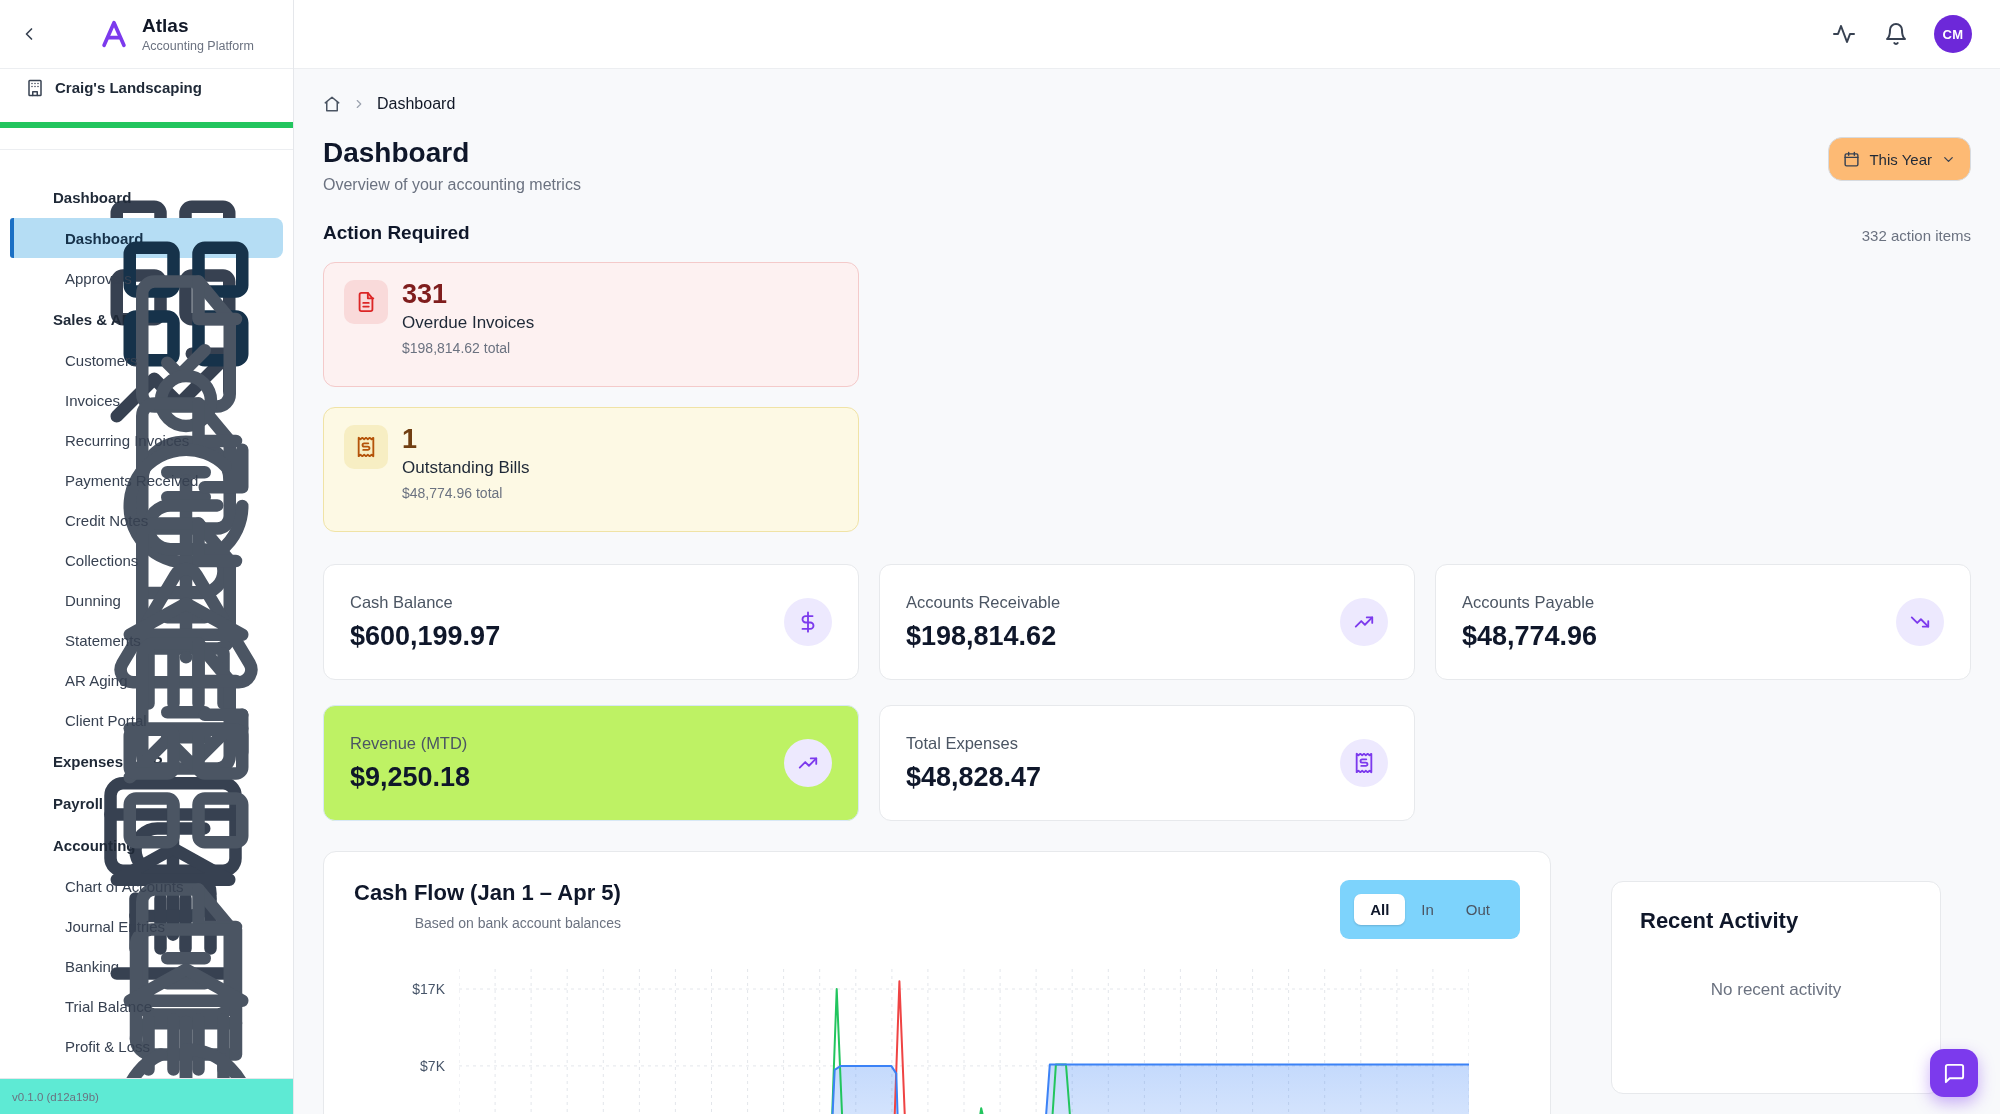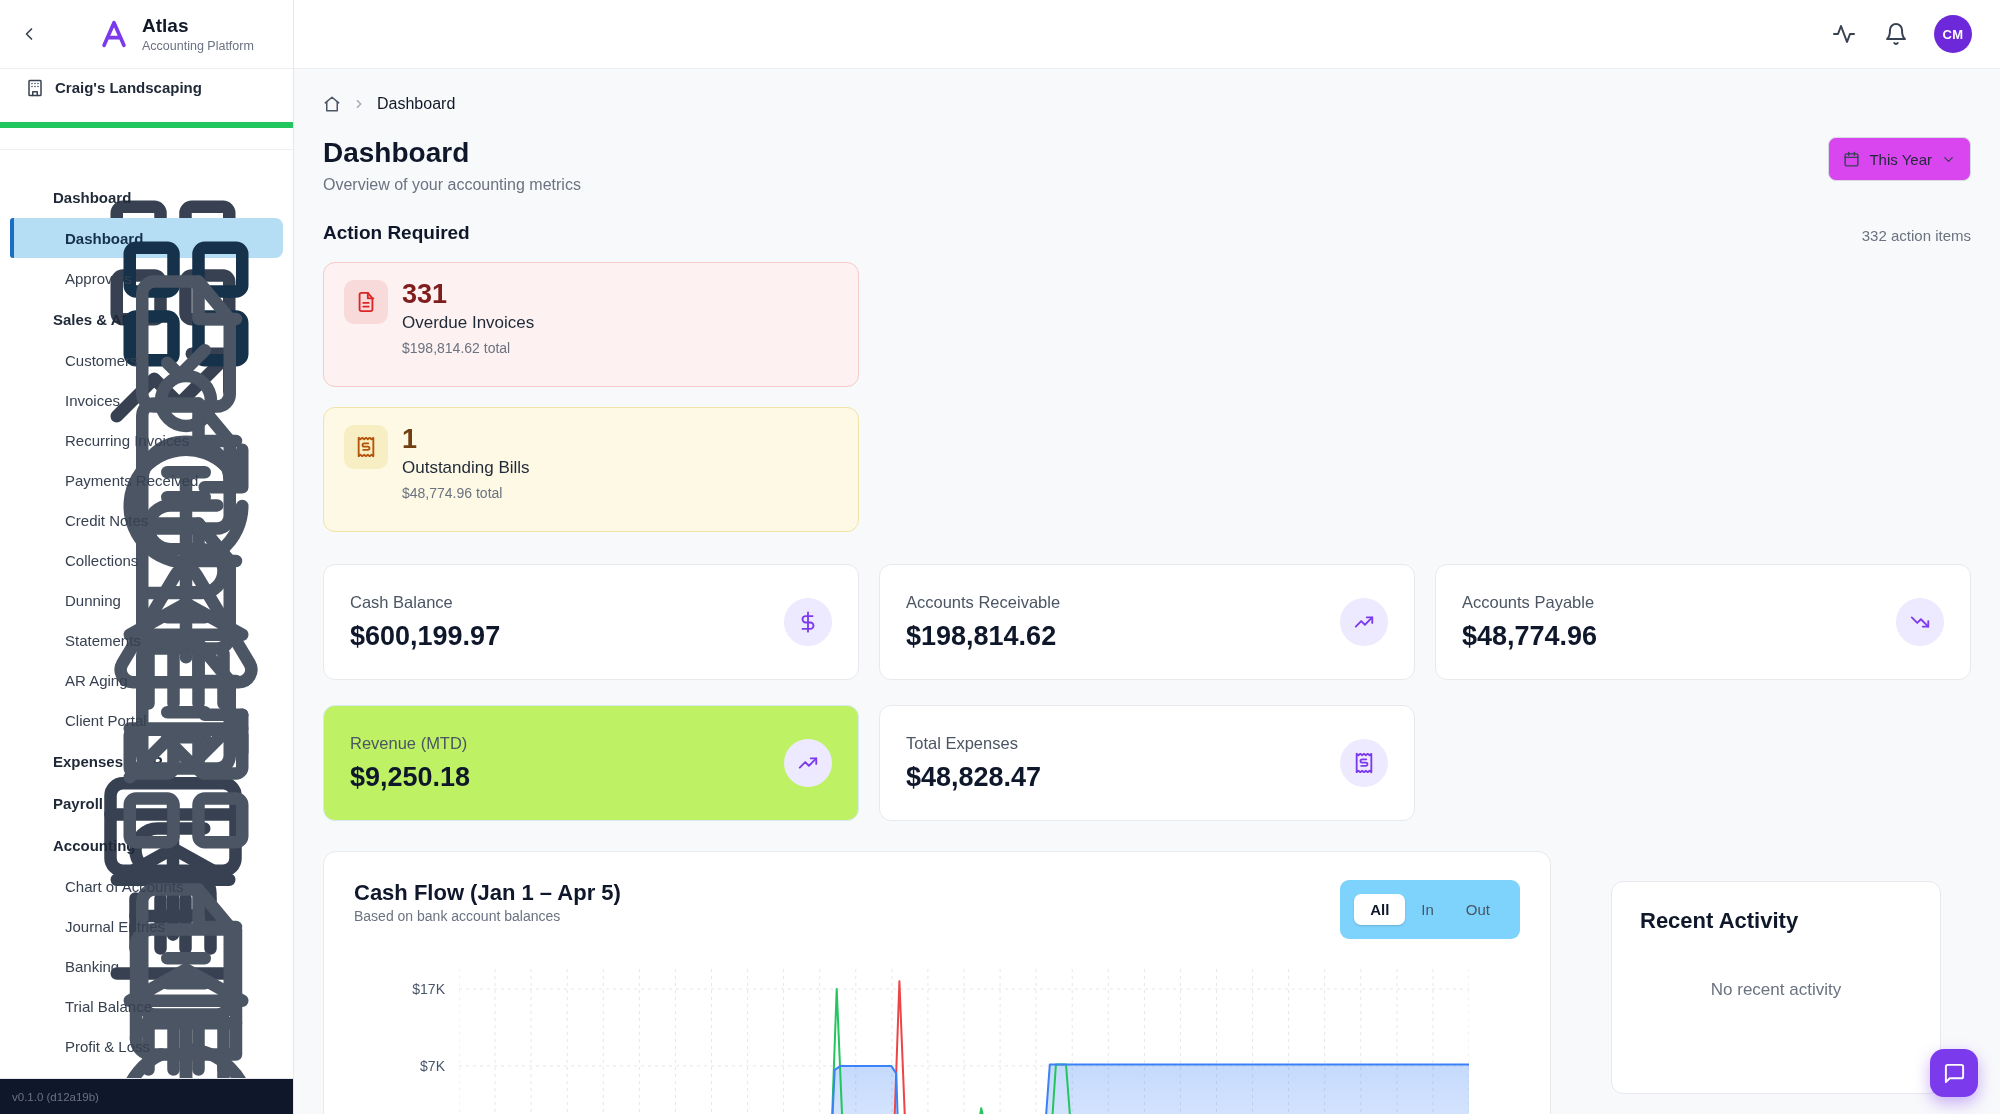--- a/index.html
+++ b/index.html
@@ -30,21 +30,21 @@
   .nav-group .nicon { width:19px; height:19px; color:#374151; flex:0 0 auto; }
   .nav-group .nlabel { flex:1; font-size:15px; font-weight:700; color:#1f2937; white-space:nowrap; }
   .nav-group .chev { width:16px; height:16px; color:#6b7280; }
   .nav-item { height:40px; display:flex; align-items:center; gap:11px; margin:0 10px 0 14px; padding-left:22px;
               border-radius:8px; font-size:15px; color:#374151; position:relative; cursor:pointer; white-space:nowrap; }
   .nav-item .nicon { width:18px; height:18px; color:#4b5563; flex:0 0 auto; }
   .nav-item.active { background:#b5ddf4; color:#16324a; font-weight:600; border-radius:0 8px 8px 0; margin-left:14px; }
   .nav-item.active::before { content:""; position:absolute; left:-4px; top:0; bottom:0; width:4px;
                              background:#1a6fc4; border-radius:3px 0 0 3px; }
   .nav-item.active .nicon { color:#16324a; }
-  .sidebar-footer { position:absolute; bottom:0; left:0; right:0; height:36px; background:#0f172a;
+  .sidebar-footer { position:absolute; bottom:0; left:0; right:0; height:36px; background:#5eead4;
                     border-top:1px solid #e5e7eb; display:flex; align-items:center; padding-left:12px;
                     font-size:11.5px; color:#6b7280; z-index:5;text-align:right; }
 
   
   .topbar { position:absolute; left:294px; right:0; top:0; height:69px; background:#fff;
             border-bottom:1px solid #eceef1; display:flex; align-items:center; justify-content:flex-end;
             gap:24px; padding-right:28px; z-index:20; }
   .top-icon-btn { width:28px; height:28px; display:flex; align-items:center; justify-content:center;
                   color:#374151; background:transparent; border:none; cursor:pointer; }
   .top-icon-btn .ic { width:24px; height:24px; }
@@ -53,22 +53,22 @@
 
   
   .main { position:absolute; left:294px; top:69px; right:0; bottom:0; overflow:hidden; padding:26px 29px 0 29px; }
   .breadcrumb { display:flex; align-items:center; gap:11px; margin-bottom:24px; color:#4b5563; }
   .breadcrumb .ic { width:18px; height:18px; }
   .crumb-sep { width:14px; height:14px; color:#9ca3af; }
   .crumb-current { font-size:16px; color:#111827; }
   .page-header { display:flex; justify-content:space-between; align-items:flex-start; margin-bottom:28px; }
   .page-title { font-size:28px; font-weight:700; color:#0f172a; }
   .page-subtitle { font-size:16px; color:#6b7280; margin-top:7px; }
-  .period-select { display:flex; align-items:center; gap:9px; height:44px; padding:0 14px; background:#d946ef;
-                   border:1px solid #d7dbe0; border-radius:8px; font-size:15px; color:#1f2937; cursor:pointer; }
+  .period-select { display:flex; align-items:center; gap:9px; height:44px; padding:0 14px; background:#fdba74;
+                   border:1px solid #d7dbe0; border-radius:14px; font-size:15px; color:#1f2937; cursor:pointer; }
   .period-select .ic { width:17px; height:17px; color:#374151; }
   .period-select .chev { width:15px; height:15px; color:#6b7280; }
   .section-row { display:flex; justify-content:space-between; align-items:flex-end; margin:2px 0 18px 0; }
   .section-title { font-size:19px; font-weight:700; color:#0f172a; }
   .section-meta { font-size:15px; color:#6b7280; }
 
   .alerts-row { display:flex; gap:20px; margin-bottom:32px;flex-direction:column; }
   .alert-card { width:536px; height:125px; border-radius:12px; padding:17px 20px; display:flex; gap:14px;
                 align-items:flex-start; cursor:pointer; }
   .alert-card.red { background:#fdf1f1; border:1px solid #f4caca; }
@@ -90,21 +90,21 @@
   .metric-label { font-size:16.5px; color:#4b5563; }
   .metric-value { font-size:27px; font-weight:800; color:#0f172a; margin-top:9px; }
   .metric-iconwrap { width:48px; height:48px; border-radius:50%; background:#ede9fe; color:#7c3aed;
                      display:flex; align-items:center; justify-content:center; flex:0 0 auto; }
   .metric-iconwrap .ic { width:22px; height:22px; }
 
   .bottom-row { display:flex; gap:60px; align-items:flex-start; }
   .chart-card { width:1228px; height:560px; background:#fff; border:1px solid #e7e9ec; border-radius:13px; padding:28px 30px; }
   .chart-head { display:flex; justify-content:space-between; align-items:flex-start; }
   .chart-title { font-size:22px; font-weight:700; color:#0f172a; }
-  .chart-subtitle { font-size:14px; color:#6b7280; margin-top:2px; }
+  .chart-subtitle { font-size:14px; color:#6b7280; margin-top:9px;text-align:right; }
   .toggle-group { display:flex; background:#7dd3fc; border-radius:9px; padding:14px; gap:0; }
   .toggle-btn { padding:7px 16px; font-size:15px; color:#4b5563; border:none; background:transparent;
                 border-radius:7px; cursor:pointer; font-family:inherit; }
   .toggle-btn.active { background:#fff; color:#0f172a; font-weight:700; box-shadow:0 1px 2px rgba(16,24,40,.18); }
   .chart-body { display:flex; margin-top:30px; }
   .yticks-col { width:105px; position:relative; height:300px; flex:0 0 auto; }
   .ytick { position:absolute; right:14px; transform:translateY(-50%); font-size:14px; color:#475569; }
   .gl { stroke:#e3e6eb; stroke-width:1; stroke-dasharray:3 4; }
 
   .activity-card { width:330px; min-height:213px; background:#fff; border:1px solid #e7e9ec; border-radius:12px;

